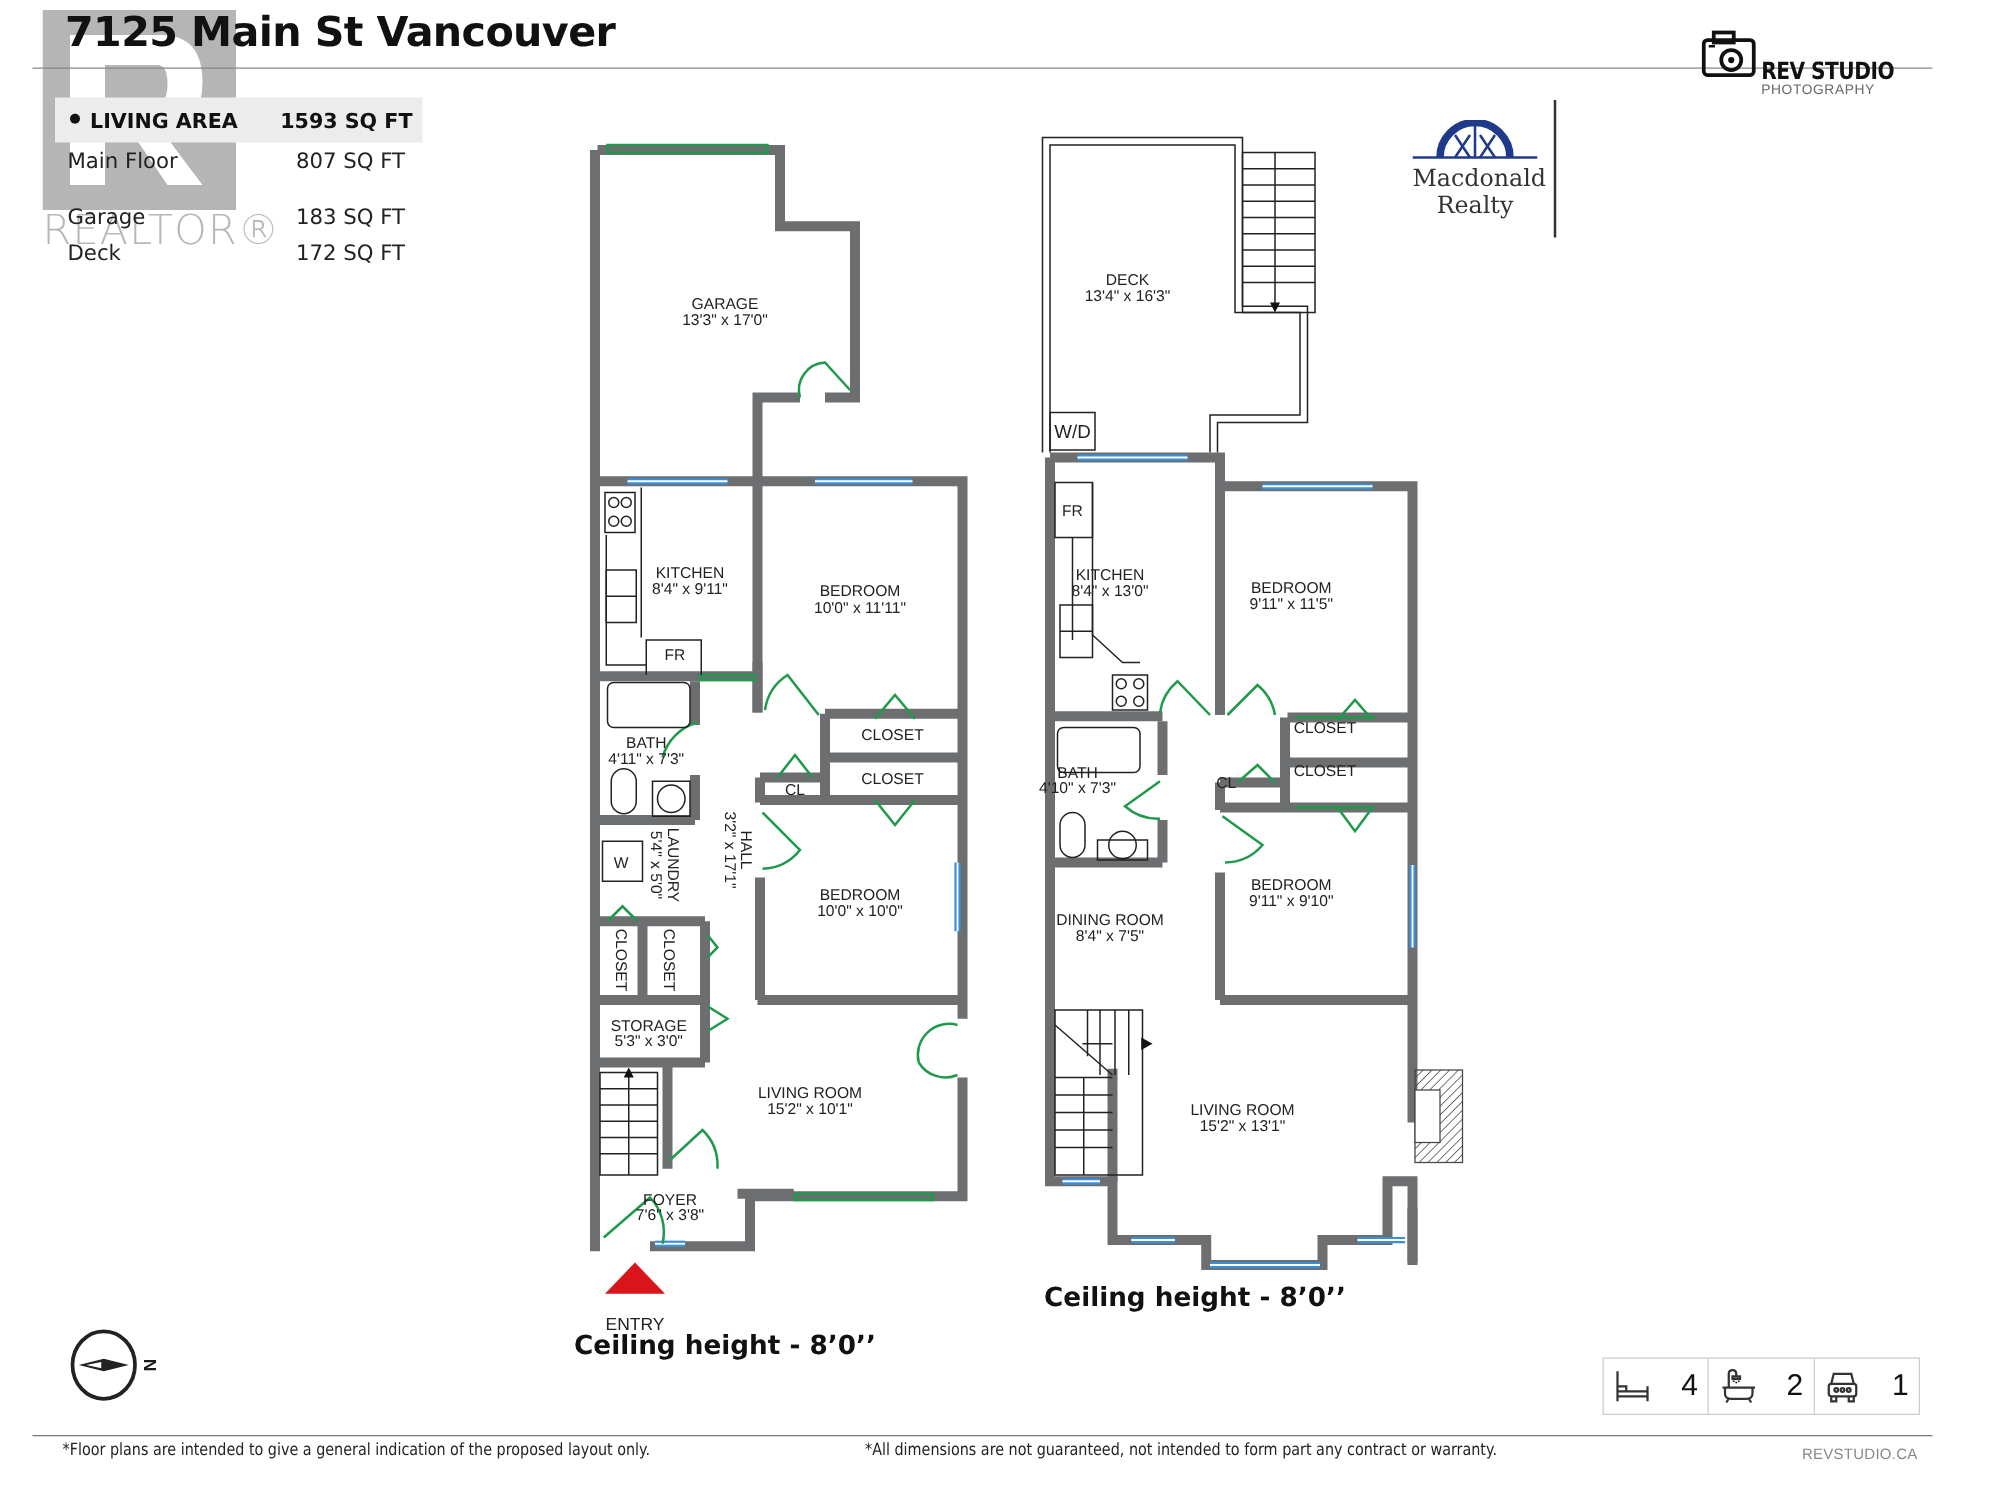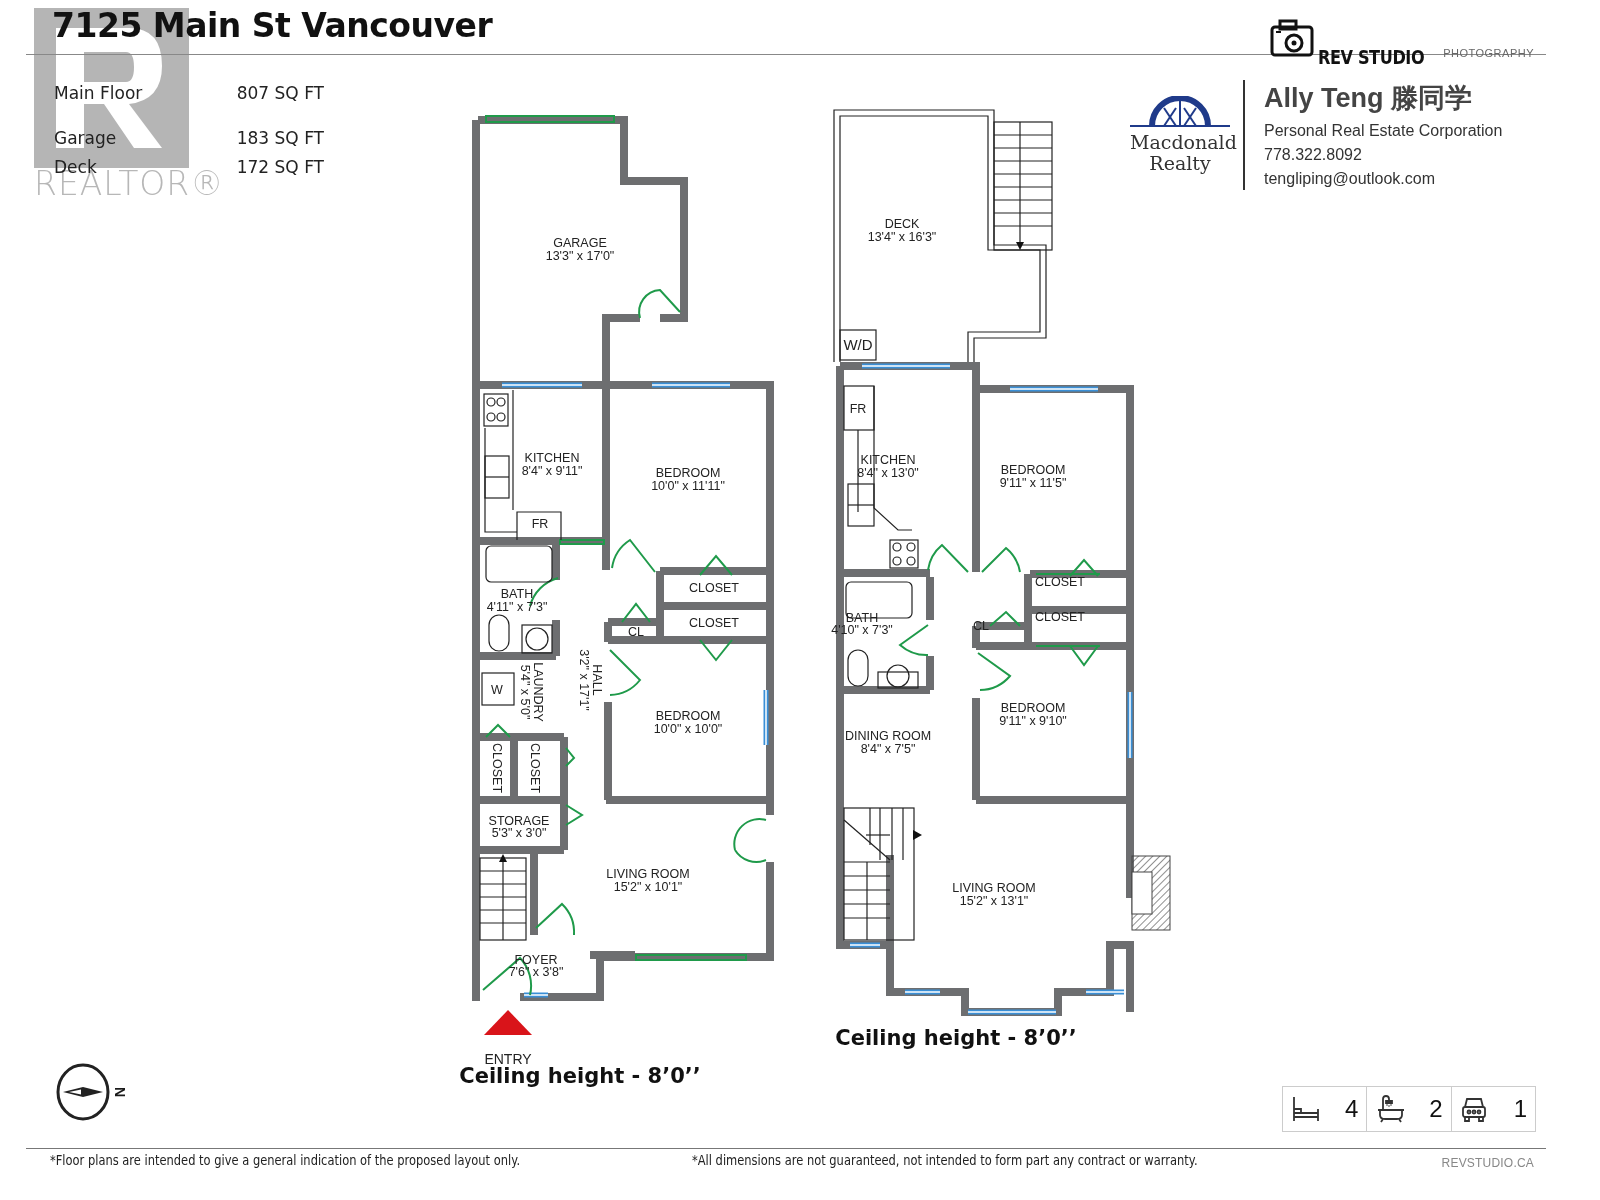--- a/index.html
+++ b/index.html
@@ -4,21 +4,21 @@
 <style>
   * { box-sizing: border-box; margin: 0; padding: 0; }
   html, body { width: 1600px; height: 1200px; background: #ffffff; overflow: hidden; }
   body { position: relative; font-family: "Liberation Sans", sans-serif; color: #1a1a1a; }
 
   .title { position: absolute; left: 52px; top: 6px; font-size: 33px; font-weight: bold; font-family: "DejaVu Sans", sans-serif; letter-spacing: -0.5px; color: #111; }
   .top-rule { position: absolute; left: 26px; top: 54px; width: 1520px; height: 1px; background: #888; }
 
   .rev-logo { position: absolute; right: 66px; top: 8px; display: flex; align-items: center; gap: 4px; }
   .rev-cam { width: 44px; height: 38px; position: relative; }
-  .rev-text { display: flex; flex-direction: row; line-height: 1; margin-top: 40px; }
+  .rev-text { display: flex; flex-direction: column; line-height: 1; margin-top: 40px; }
   .rev-text .big { font-size: 19px; font-weight: bold; font-family: "DejaVu Sans", sans-serif; letter-spacing: -0.5px; color: #111; transform: scaleX(0.85); transform-origin: left; }
   .rev-text .small { font-size: 11px; color: #666; letter-spacing: 0.5px; }
 
   .areas { position: absolute; left: 44px; top: 78px; width: 294px; font-family: "DejaVu Sans", sans-serif; }
   .area-head { display: flex; height: 36px; align-items: center; background: #ececec; font-weight: bold; font-size: 16.5px; color: #111; }
   .area-head .lbl { flex: 1; padding-left: 12px; }
   .area-head .lbl .dot { display: inline-block; width: 8px; height: 8px; border-radius: 50%; background: #111; margin-right: 8px; vertical-align: middle; position: relative; top: -2px; }
   .area-head .val { padding-right: 8px; text-align: right; }
   .area-row { display: flex; height: 29px; align-items: center; font-size: 17px; color: #222; justify-content: center; }
   .area-row .lbl { flex: 1; padding-left: 10px; }
@@ -77,20 +77,24 @@
     <circle cx="24" cy="24" r="2.5" fill="#111"></circle>
     <rect x="6" y="12" width="5" height="2" fill="#111"></rect>
   </svg>
   <div class="rev-text">
     <span class="big">REV STUDIO</span>
     <span class="small">PHOTOGRAPHY</span>
   </div>
 </div>
 
 <div class="areas">
+  <div class="area-head">
+    <span class="lbl"><span class="dot"></span><span>LIVING AREA</span></span>
+    <span class="val">1593 SQ FT</span>
+  </div>
   <div class="area-row">
     <span class="lbl">Main Floor</span>
     <span class="val">807 SQ FT</span>
   </div>
   <div class="gap"></div>
   <div class="area-row">
     <span class="lbl">Garage</span>
     <span class="val">183 SQ FT</span>
   </div>
   <div class="area-row">
@@ -107,26 +111,20 @@
       <line x1="50" y1="4" x2="50" y2="30" stroke="#1f3a8a" stroke-width="2"></line>
       <line x1="34" y1="12" x2="46" y2="30" stroke="#1f3a8a" stroke-width="2"></line>
       <line x1="66" y1="12" x2="54" y2="30" stroke="#1f3a8a" stroke-width="2"></line>
       <line x1="34" y1="30" x2="46" y2="12" stroke="#1f3a8a" stroke-width="2"></line>
       <line x1="66" y1="30" x2="54" y2="12" stroke="#1f3a8a" stroke-width="2"></line>
     </svg>
     <div class="mac-name">Macdonald</div>
     <div class="mac-name">Realty</div>
   </div>
   <div class="divider"></div>
-  <div class="info">
-    <div class="name">Ally Teng 滕同学</div>
-    <div class="line">Personal Real Estate Corporation</div>
-    <div class="line">778.322.8092</div>
-    <div class="line">tengliping@outlook.com</div>
-  </div>
 </div>
 
 <svg class="plan" style="left:0;top:0" width="1600" height="1200" viewBox="0 0 1600 1200">
   <g fill="none" stroke="#6d6e70" stroke-width="8" stroke-linejoin="miter">
 
     <path d="M478 120 H624 V181 H684 V318 H660"></path>
     <path d="M640 318 H606 V385 H770 V957 H600 V997 H476 V120"></path>
 
     <line x1="476" y1="385" x2="606" y2="385"></line>
     <line x1="606" y1="385" x2="606" y2="570"></line>

